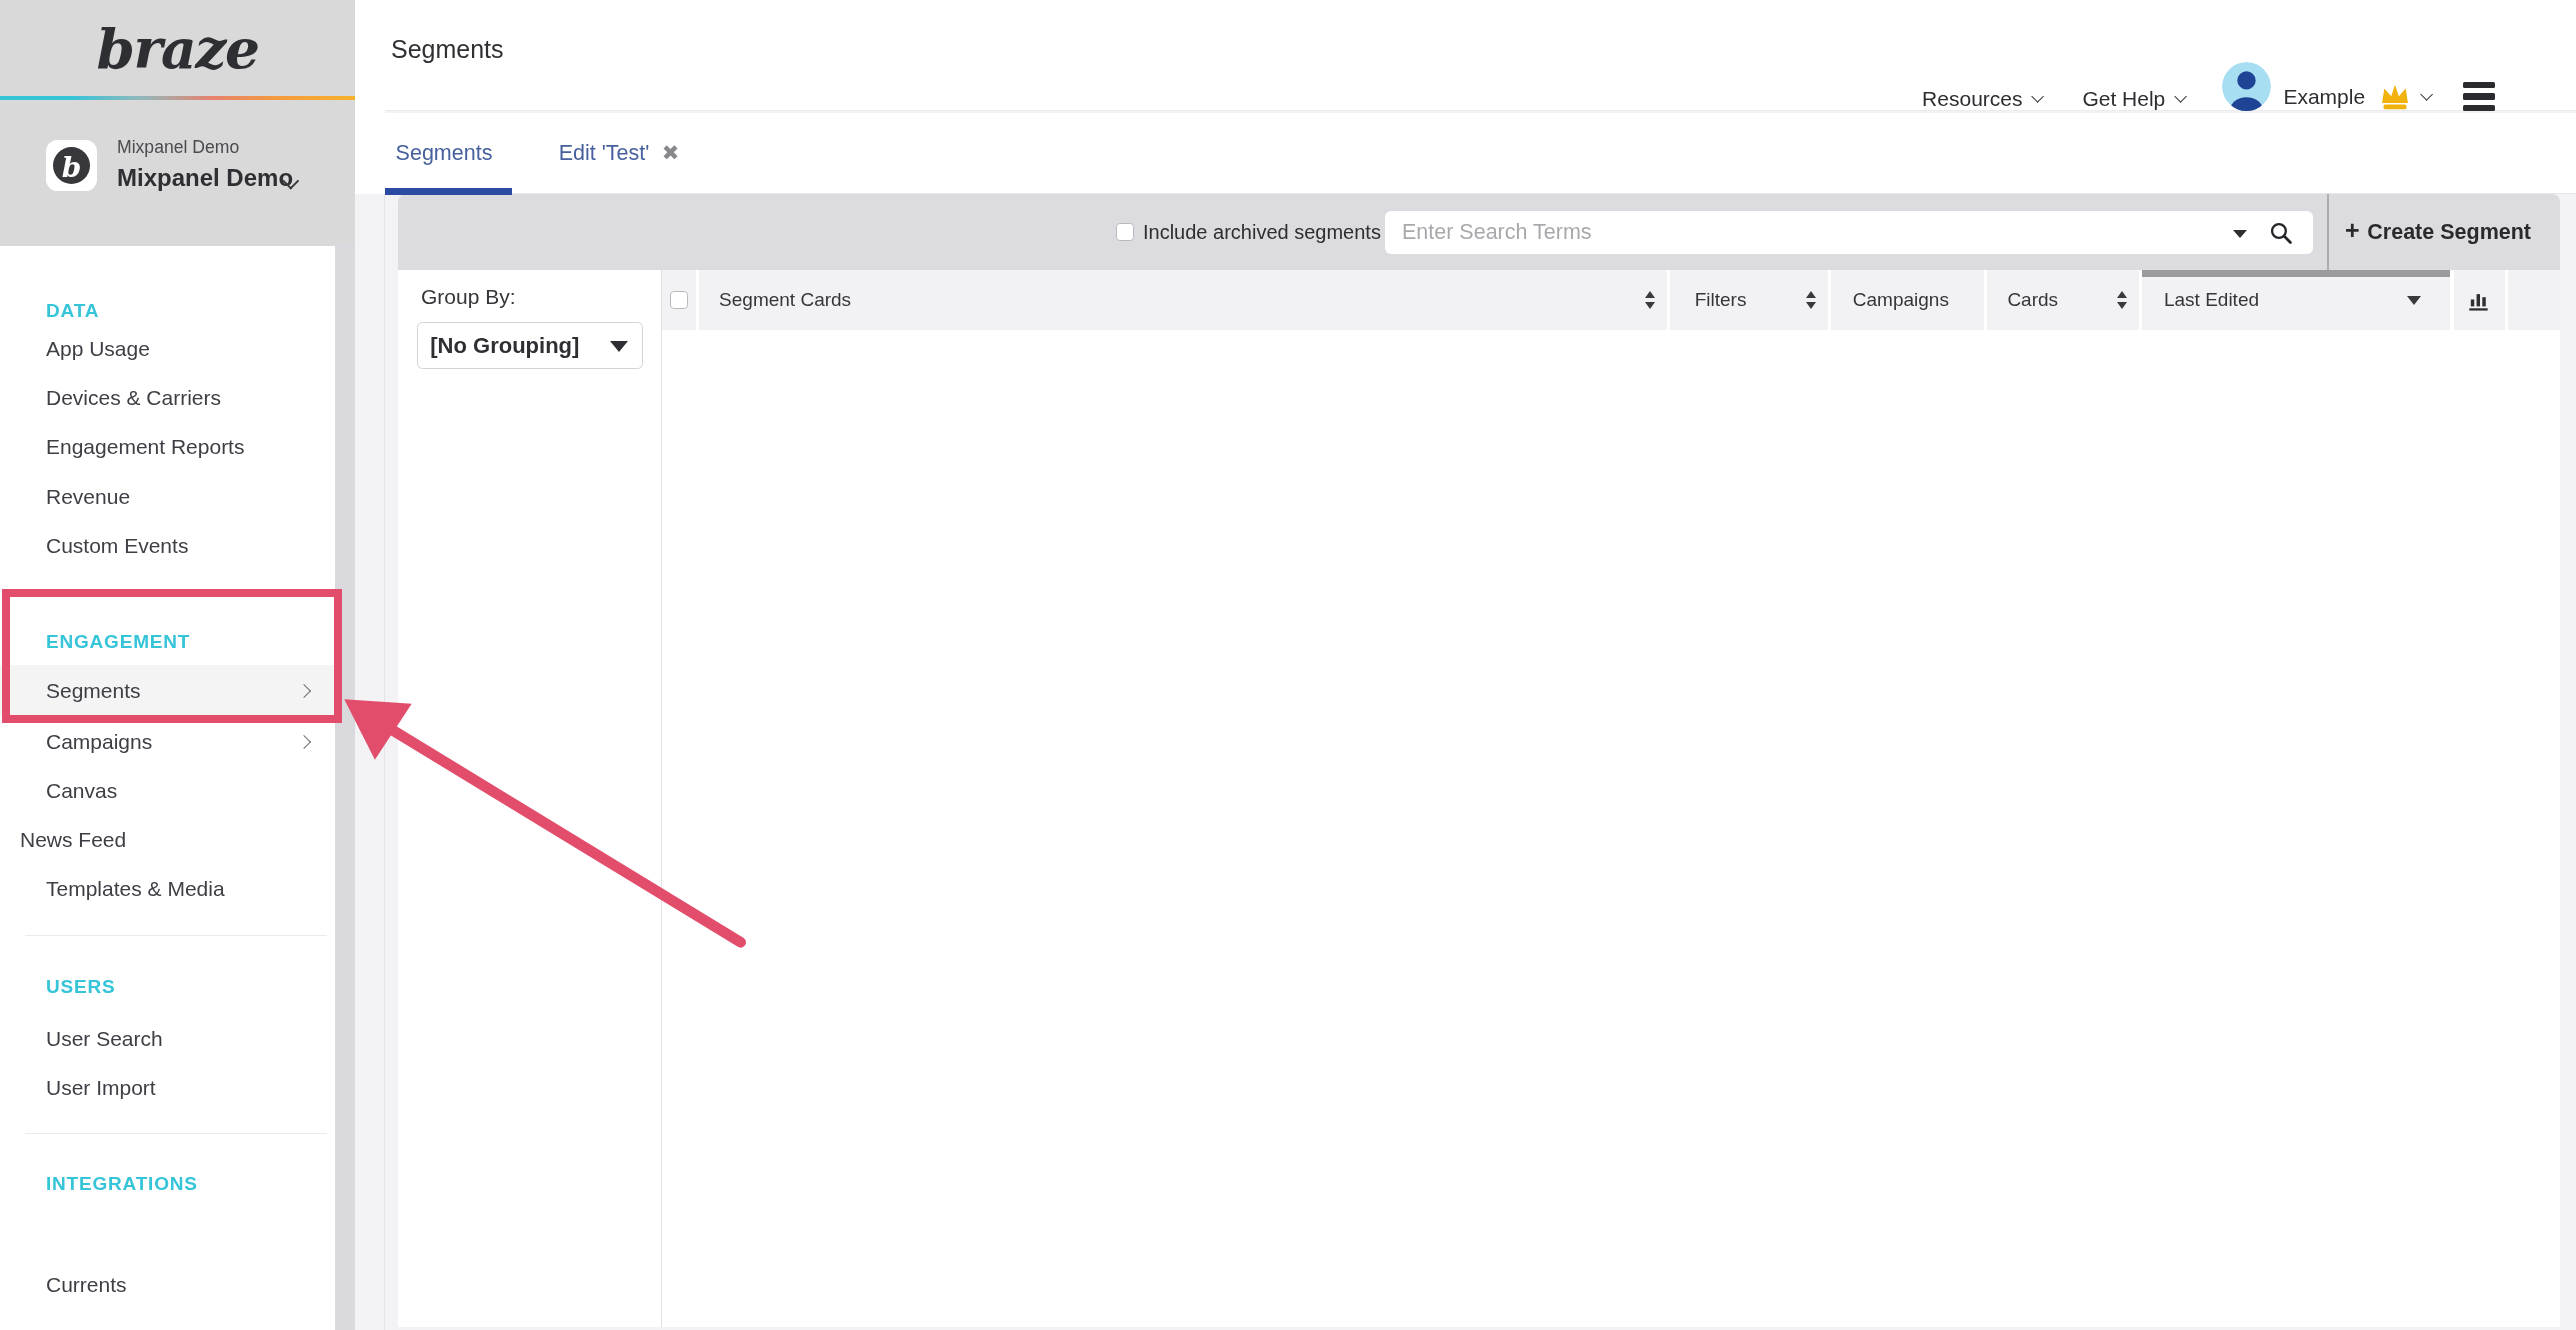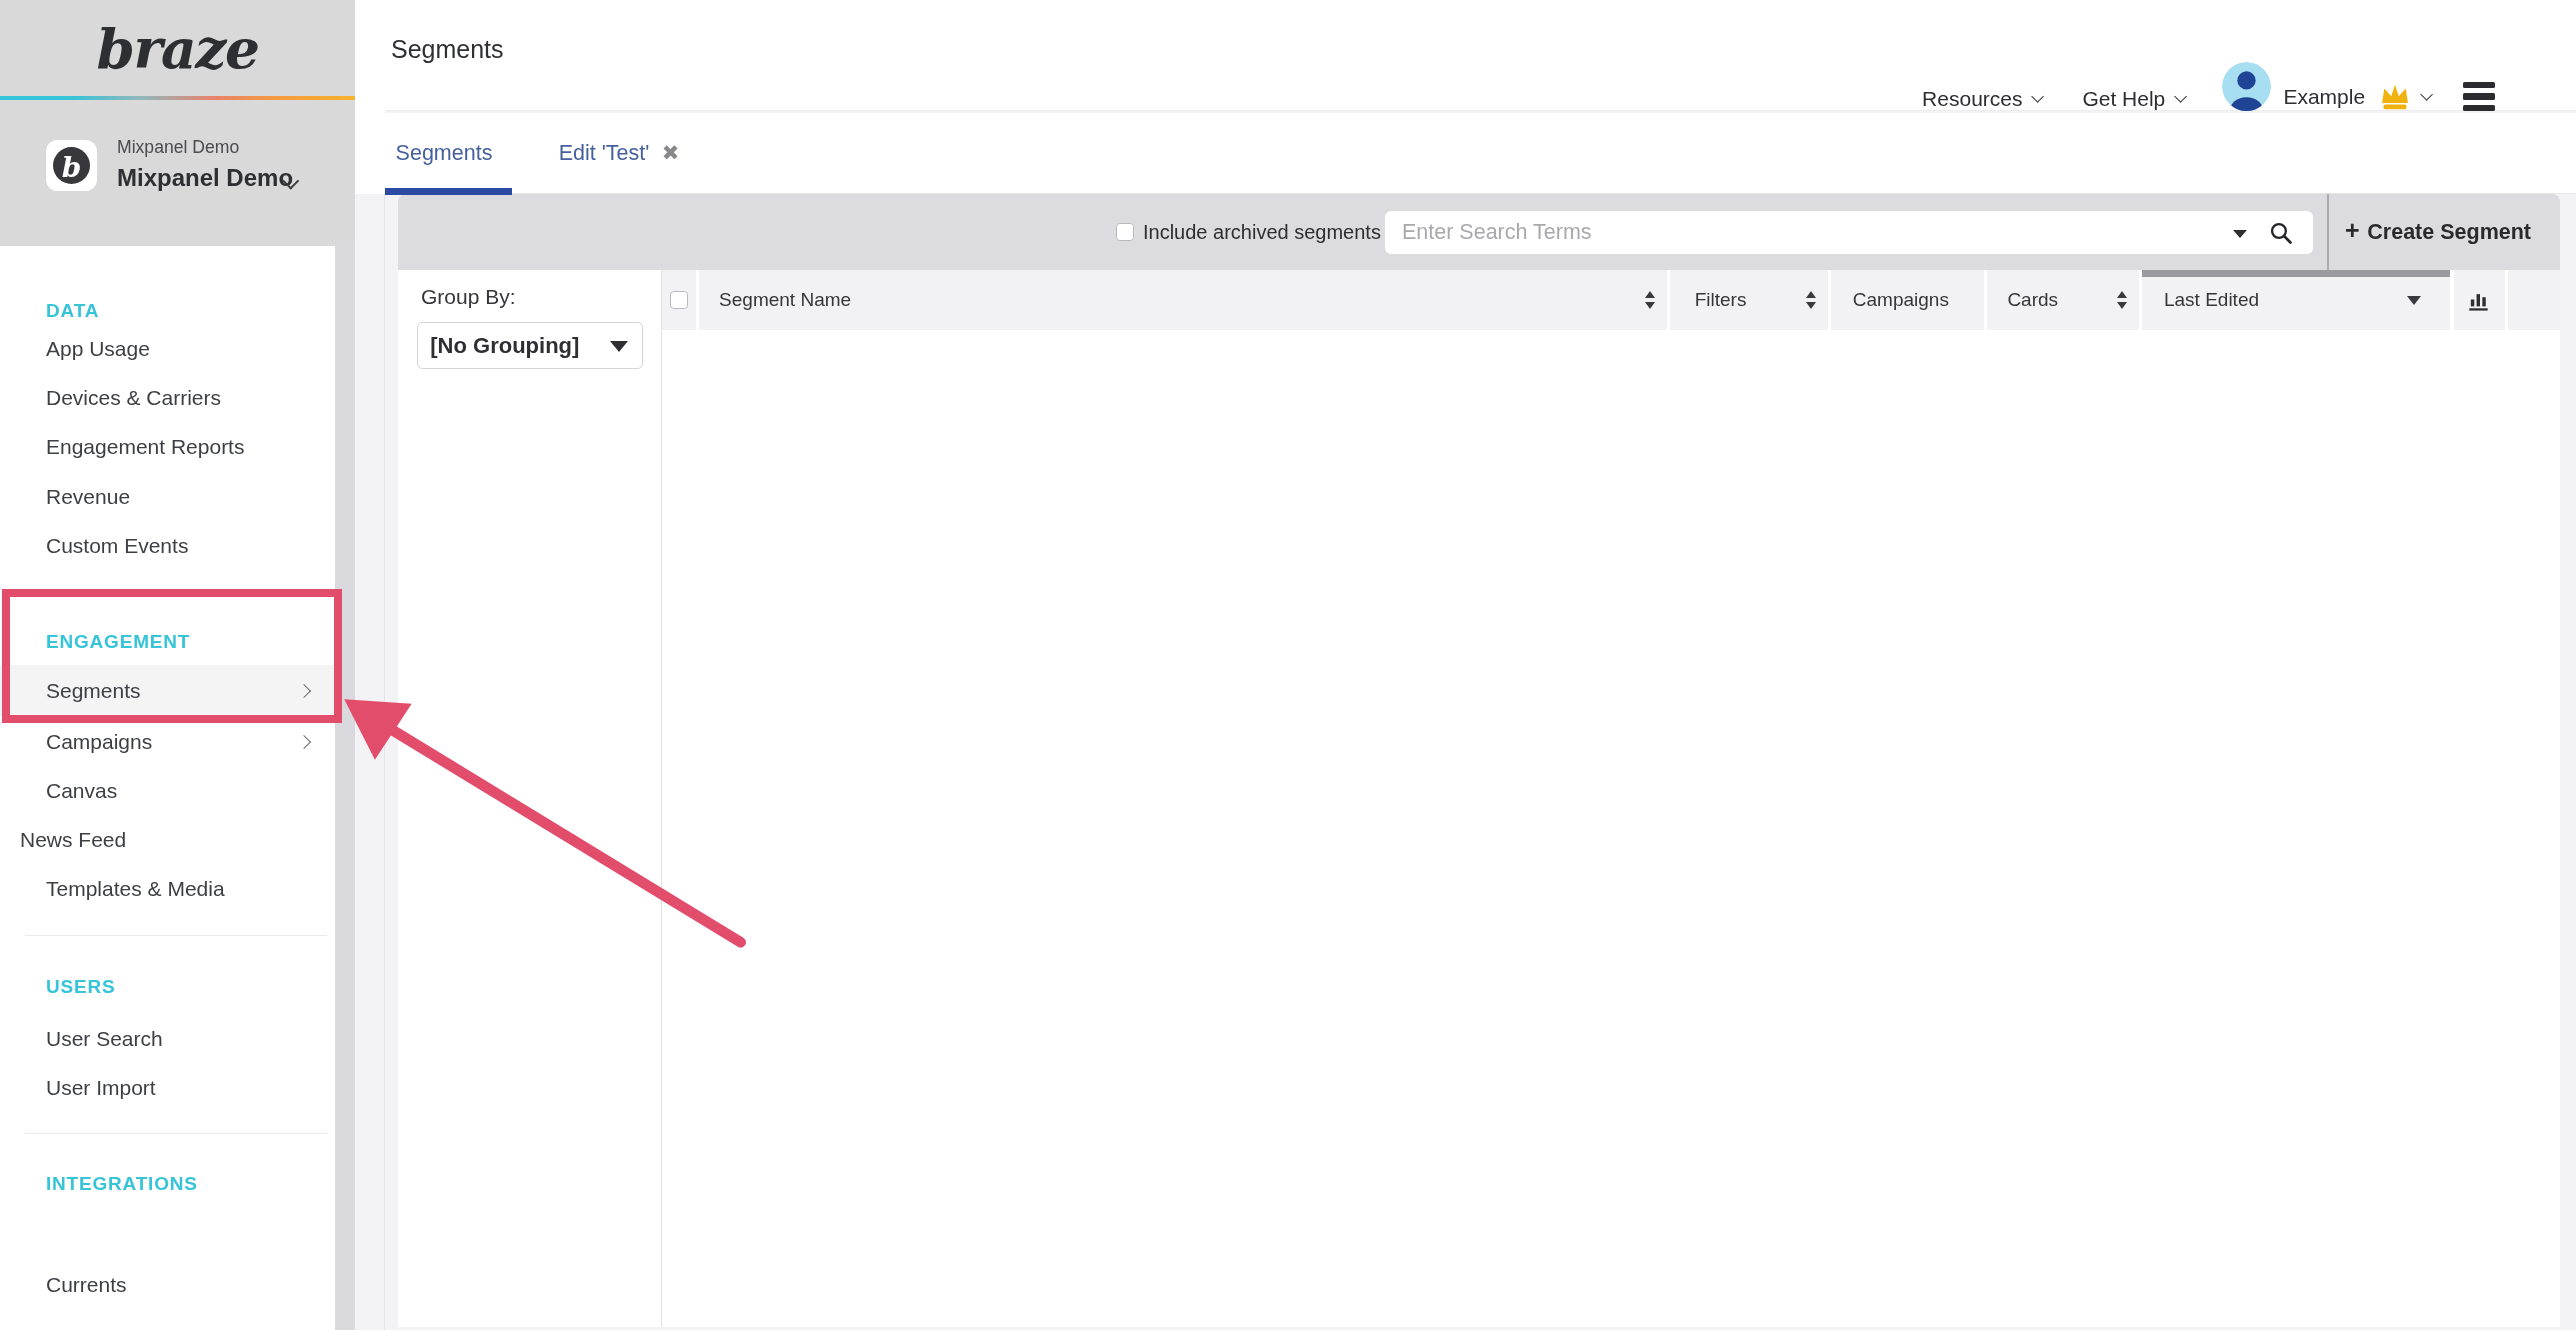--- a/index.html
+++ b/index.html
@@ -219,21 +219,21 @@
         <span class="groupby-caret"></span>
       </div>
     </div>
 
     <div class="table-area">
       <div class="thead">
         <div class="th" style="width:34px;justify-content:center;">
           <div class="cb"></div>
         </div>
         <div class="th" style="width:968px;padding-left:20px;">
-          <span class="th-label">Segment Name</span>
+          <span class="th-label">Segment Cards</span>
           <span class="sort-icon">
               <span class="up"></span>
               <span class="down"></span>
             </span>
         </div>
         <div class="th" style="width:158px;padding-left:24.5px;">
           <span class="th-label">Filters</span>
           <span class="sort-icon">
               <span class="up"></span>
               <span class="down"></span>

